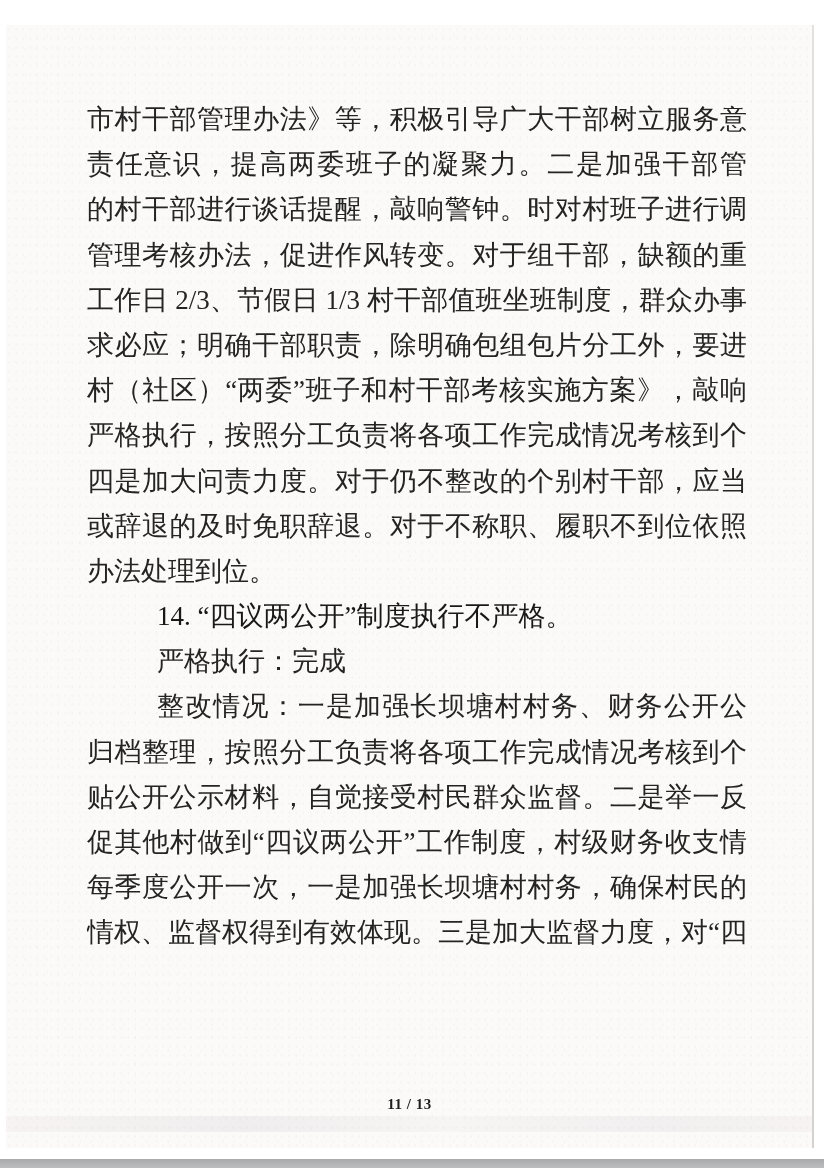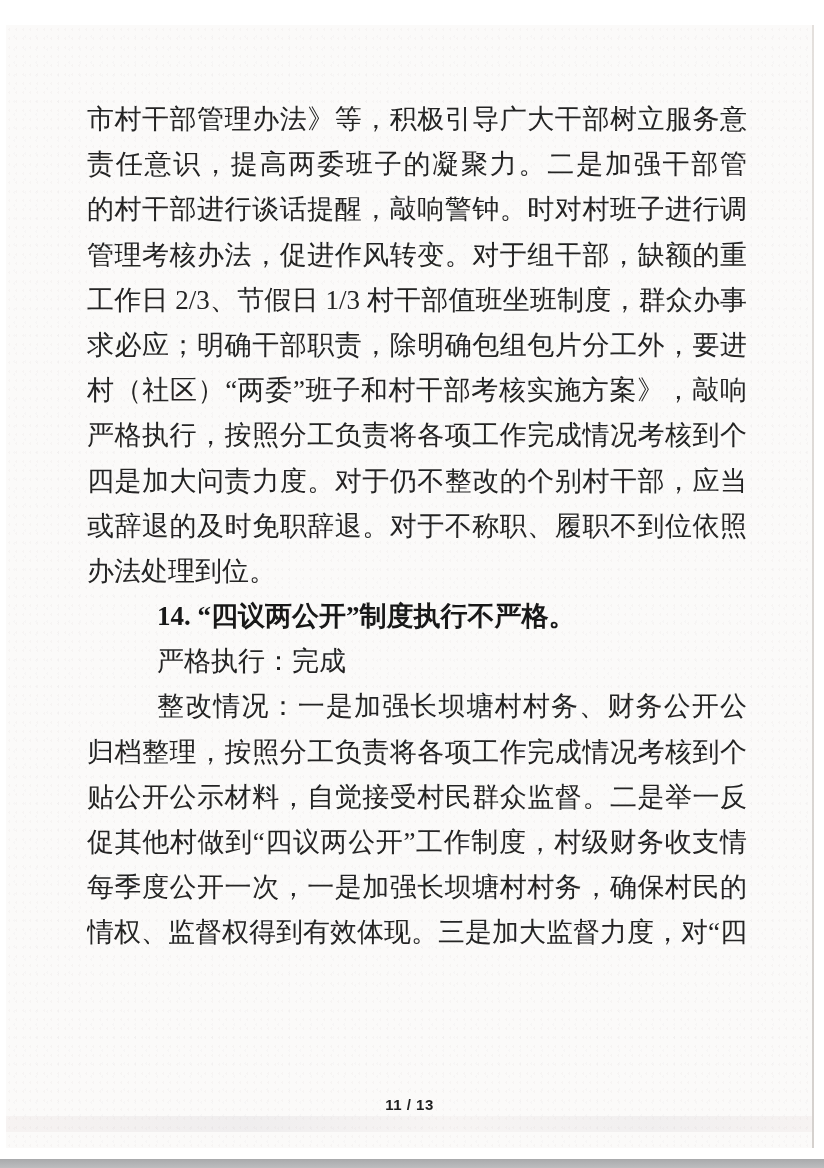--- a/index.html
+++ b/index.html
@@ -30,28 +30,28 @@
     position: absolute;
     left: 81px; top: 72px;
     width: 660px;
     color: #242424;
     font-size: 27px;
     line-height: 45.2px;
   }
   .line { height: 45.2px; overflow: hidden; }
   .line.j { text-align: justify; text-align-last: justify; }
   .line.i { text-indent: 70px; }
-  .line.h { text-indent: 70px; font-weight: bold; color: #181818; }
+  .line.h { text-indent: 70px; font-weight: normal; color: #181818; }
 
   
   .footer {
     position: absolute;
     left: 0; right: 0; top: 1071px;
     text-align: center;
-    font-family: Liberation Sans, sans-serif;
+    font-family: Liberation Serif, serif;
     font-weight: bold;
     font-size: 15px;
     letter-spacing: 0.5px;
     color: #1f1f1f;
   }
 
   
   .edge-line {
     position: absolute;
     left: 812px; top: 25px;

